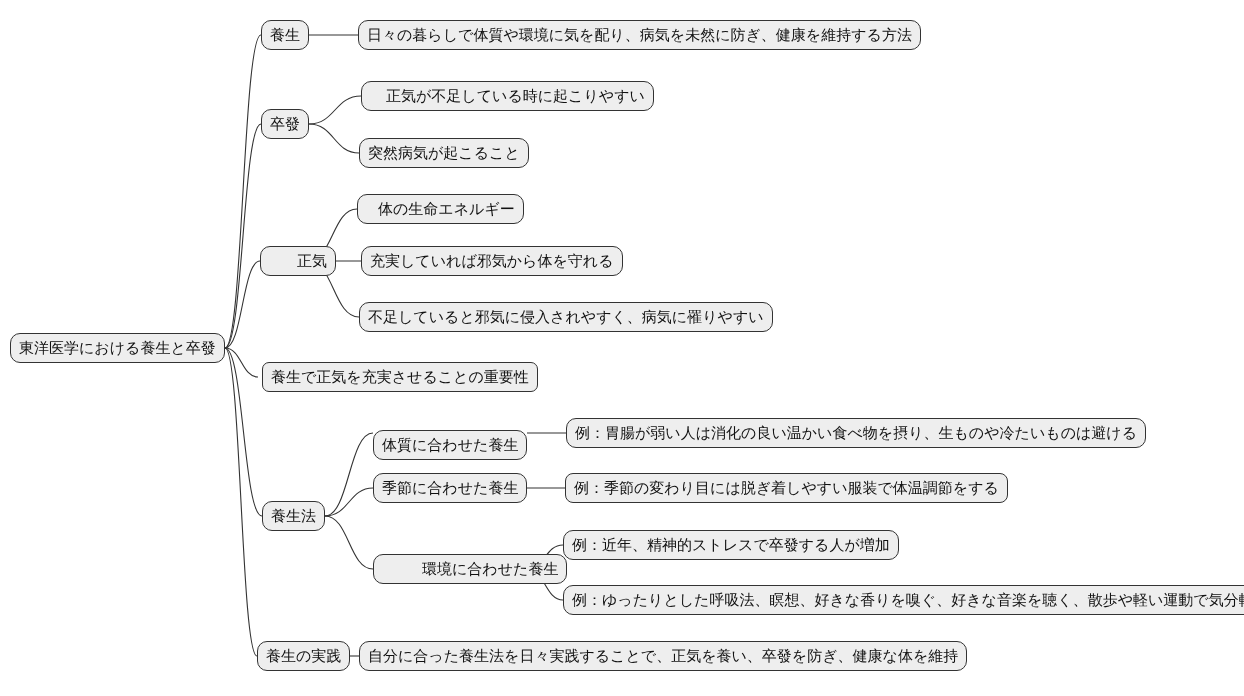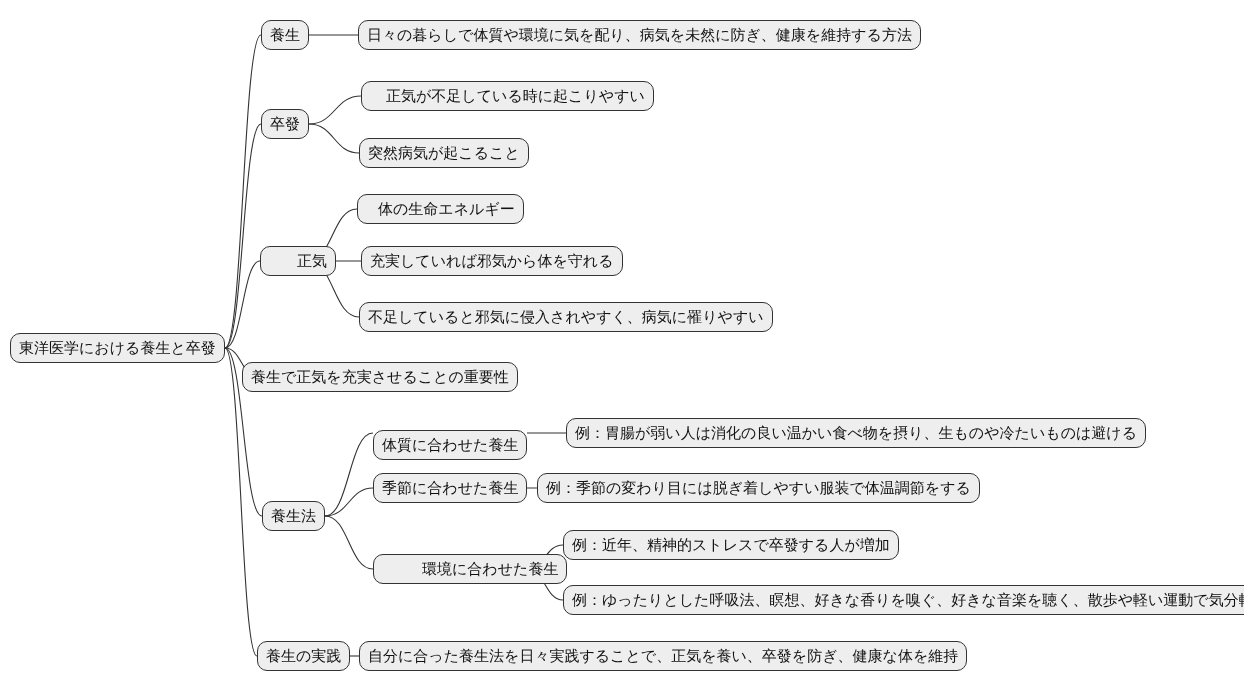--- a/index.html
+++ b/index.html
@@ -76,26 +76,26 @@
 
   <div class="node" id="n-sotsu" style="left:261px; top:124px;">卒發</div>
   <div class="node" id="n-sotsu-c1" style="left:361px; top:96px;padding-left:24px;">正気が不足している時に起こりやすい</div>
   <div class="node" id="n-sotsu-c2" style="left:359px; top:153px;">突然病気が起こること</div>
 
   <div class="node" id="n-seiki" style="left:260px; top:261px;padding-left:36px;">正気</div>
   <div class="node" id="n-seiki-c1" style="left:357px; top:209px;padding-left:20px;">体の生命エネルギー</div>
   <div class="node" id="n-seiki-c2" style="left:361px; top:261px;">充実していれば邪気から体を守れる</div>
   <div class="node" id="n-seiki-c3" style="left:359px; top:317px;">不足していると邪気に侵入されやすく、病気に罹りやすい</div>
 
-  <div class="node" id="n-importance" style="left:242px; top:377px;">養生で正気を充実させることの重要性</div>
+  <div class="node" id="n-importance" style="left:262px; top:377px;border-radius:7px;">養生で正気を充実させることの重要性</div>
 
   <div class="node" id="n-yojoho" style="left:262px; top:516px;">養生法</div>
   <div class="node" id="n-taishitsu" style="left:373px; top:433px;margin-top:12px;">体質に合わせた養生</div>
   <div class="node" id="n-taishitsu-ex" style="left:566px; top:433px;">例：胃腸が弱い人は消化の良い温かい食べ物を摂り、生ものや冷たいものは避ける</div>
   <div class="node" id="n-kisetsu" style="left:373px; top:488px;">季節に合わせた養生</div>
-  <div class="node" id="n-kisetsu-ex" style="left:537px; top:488px;">例：季節の変わり目には脱ぎ着しやすい服装で体温調節をする</div>
+  <div class="node" id="n-kisetsu-ex" style="left:565px; top:488px;border-radius:8px;">例：季節の変わり目には脱ぎ着しやすい服装で体温調節をする</div>
   <div class="node" id="n-kankyo" style="left:373px; top:569px;padding-left:48px;">環境に合わせた養生</div>
   <div class="node" id="n-kankyo-ex1" style="left:563px; top:545px;">例：近年、精神的ストレスで卒發する人が増加</div>
   <div class="node" id="n-kankyo-ex2" style="left:563px; top:600px;">例：ゆったりとした呼吸法、瞑想、好きな香りを嗅ぐ、好きな音楽を聴く、散歩や軽い運動で気分転換</div>
 
   <div class="node" id="n-jissen" style="left:257px; top:656px;">養生の実践</div>
   <div class="node" id="n-jissen-desc" style="left:359px; top:656px;">自分に合った養生法を日々実践することで、正気を養い、卒發を防ぎ、健康な体を維持</div>
 </div>
 
 </body></html>

